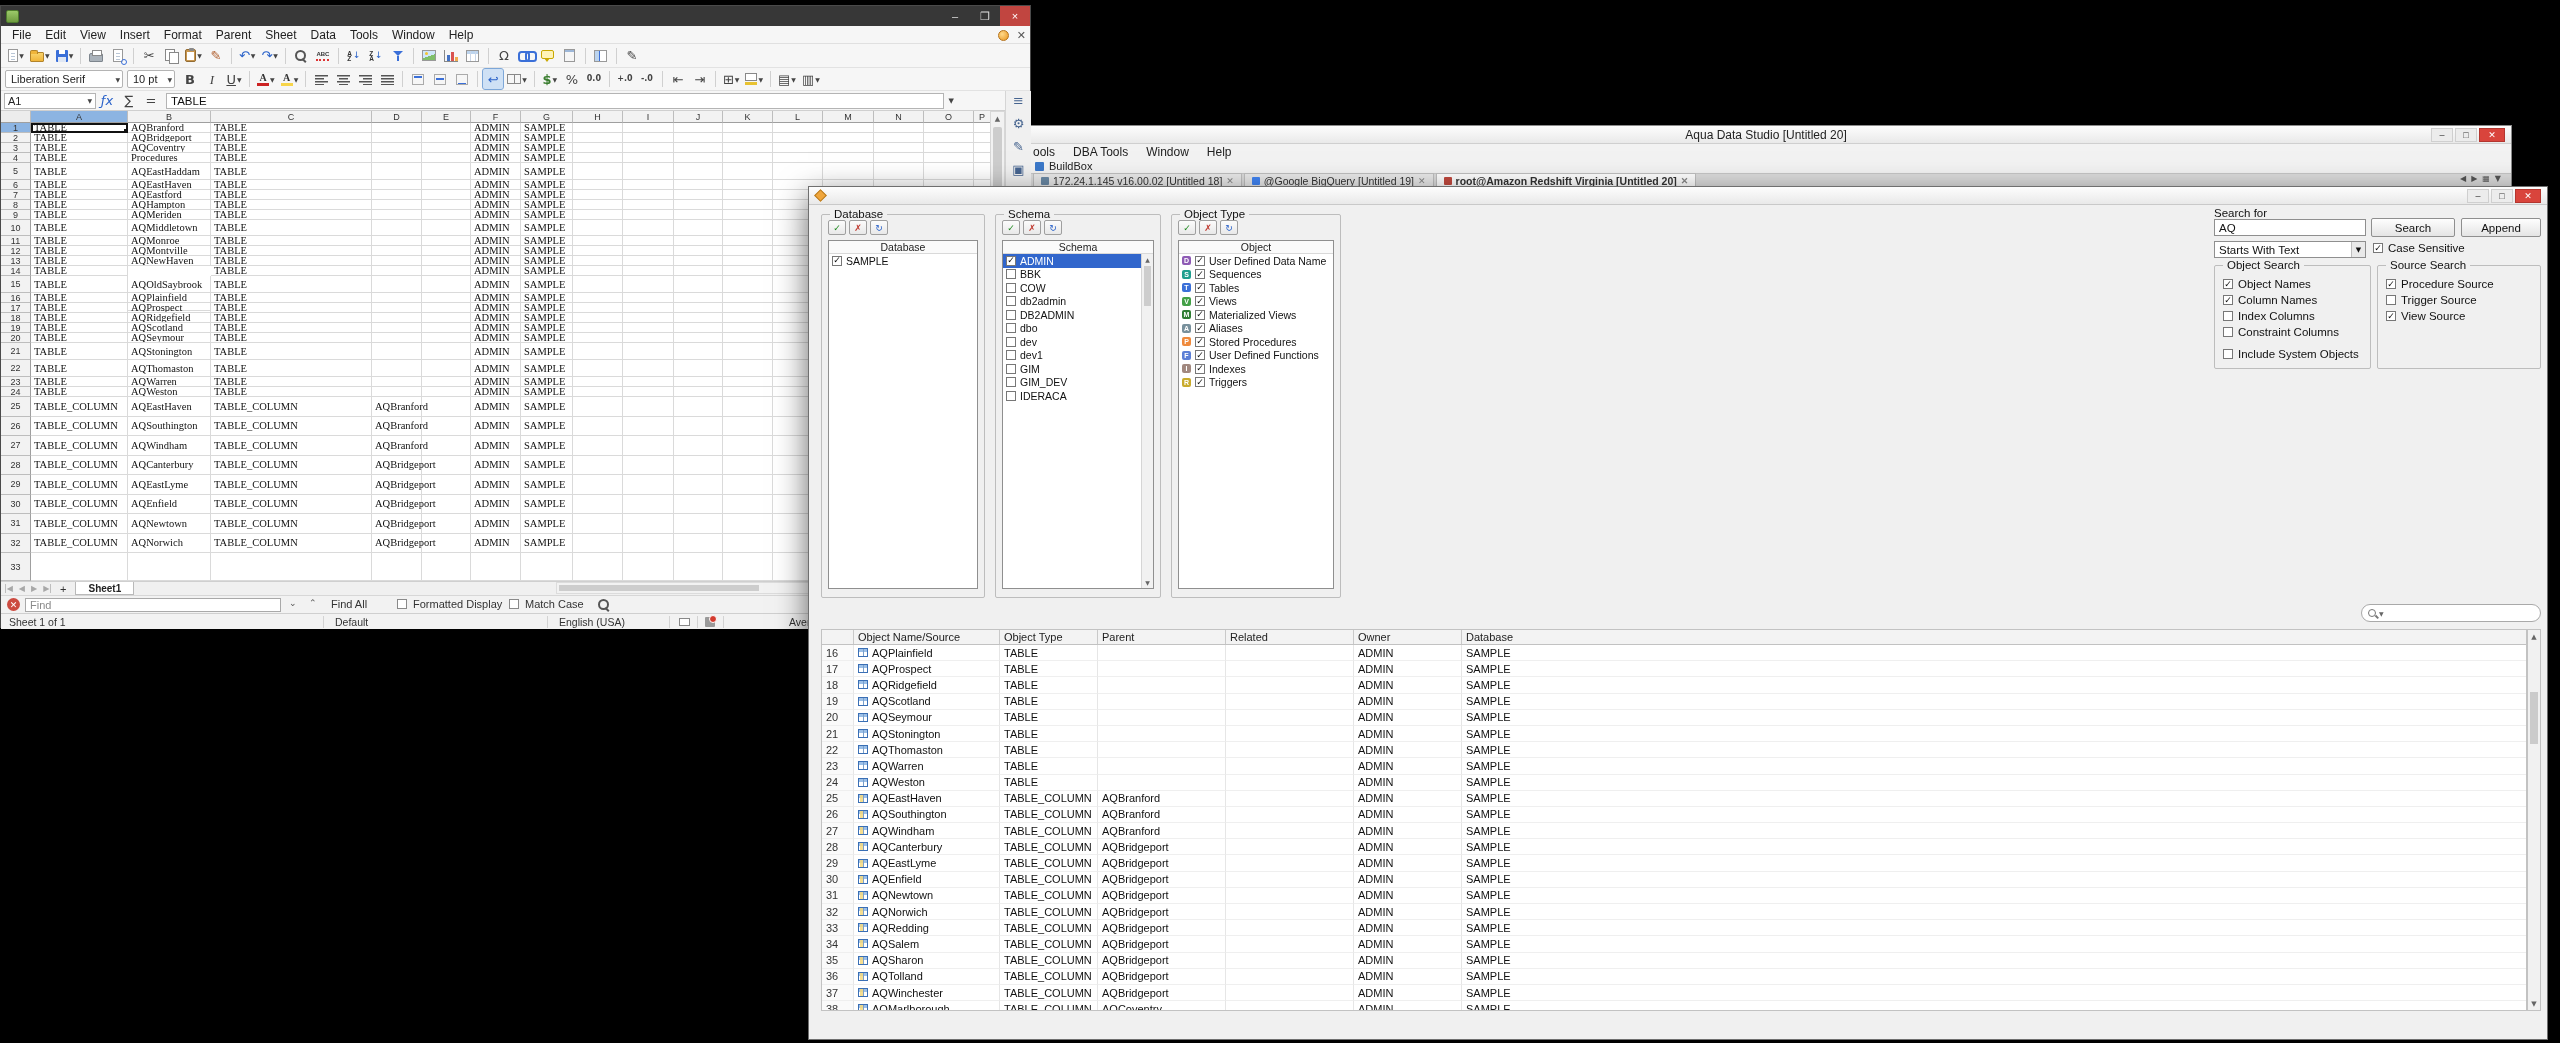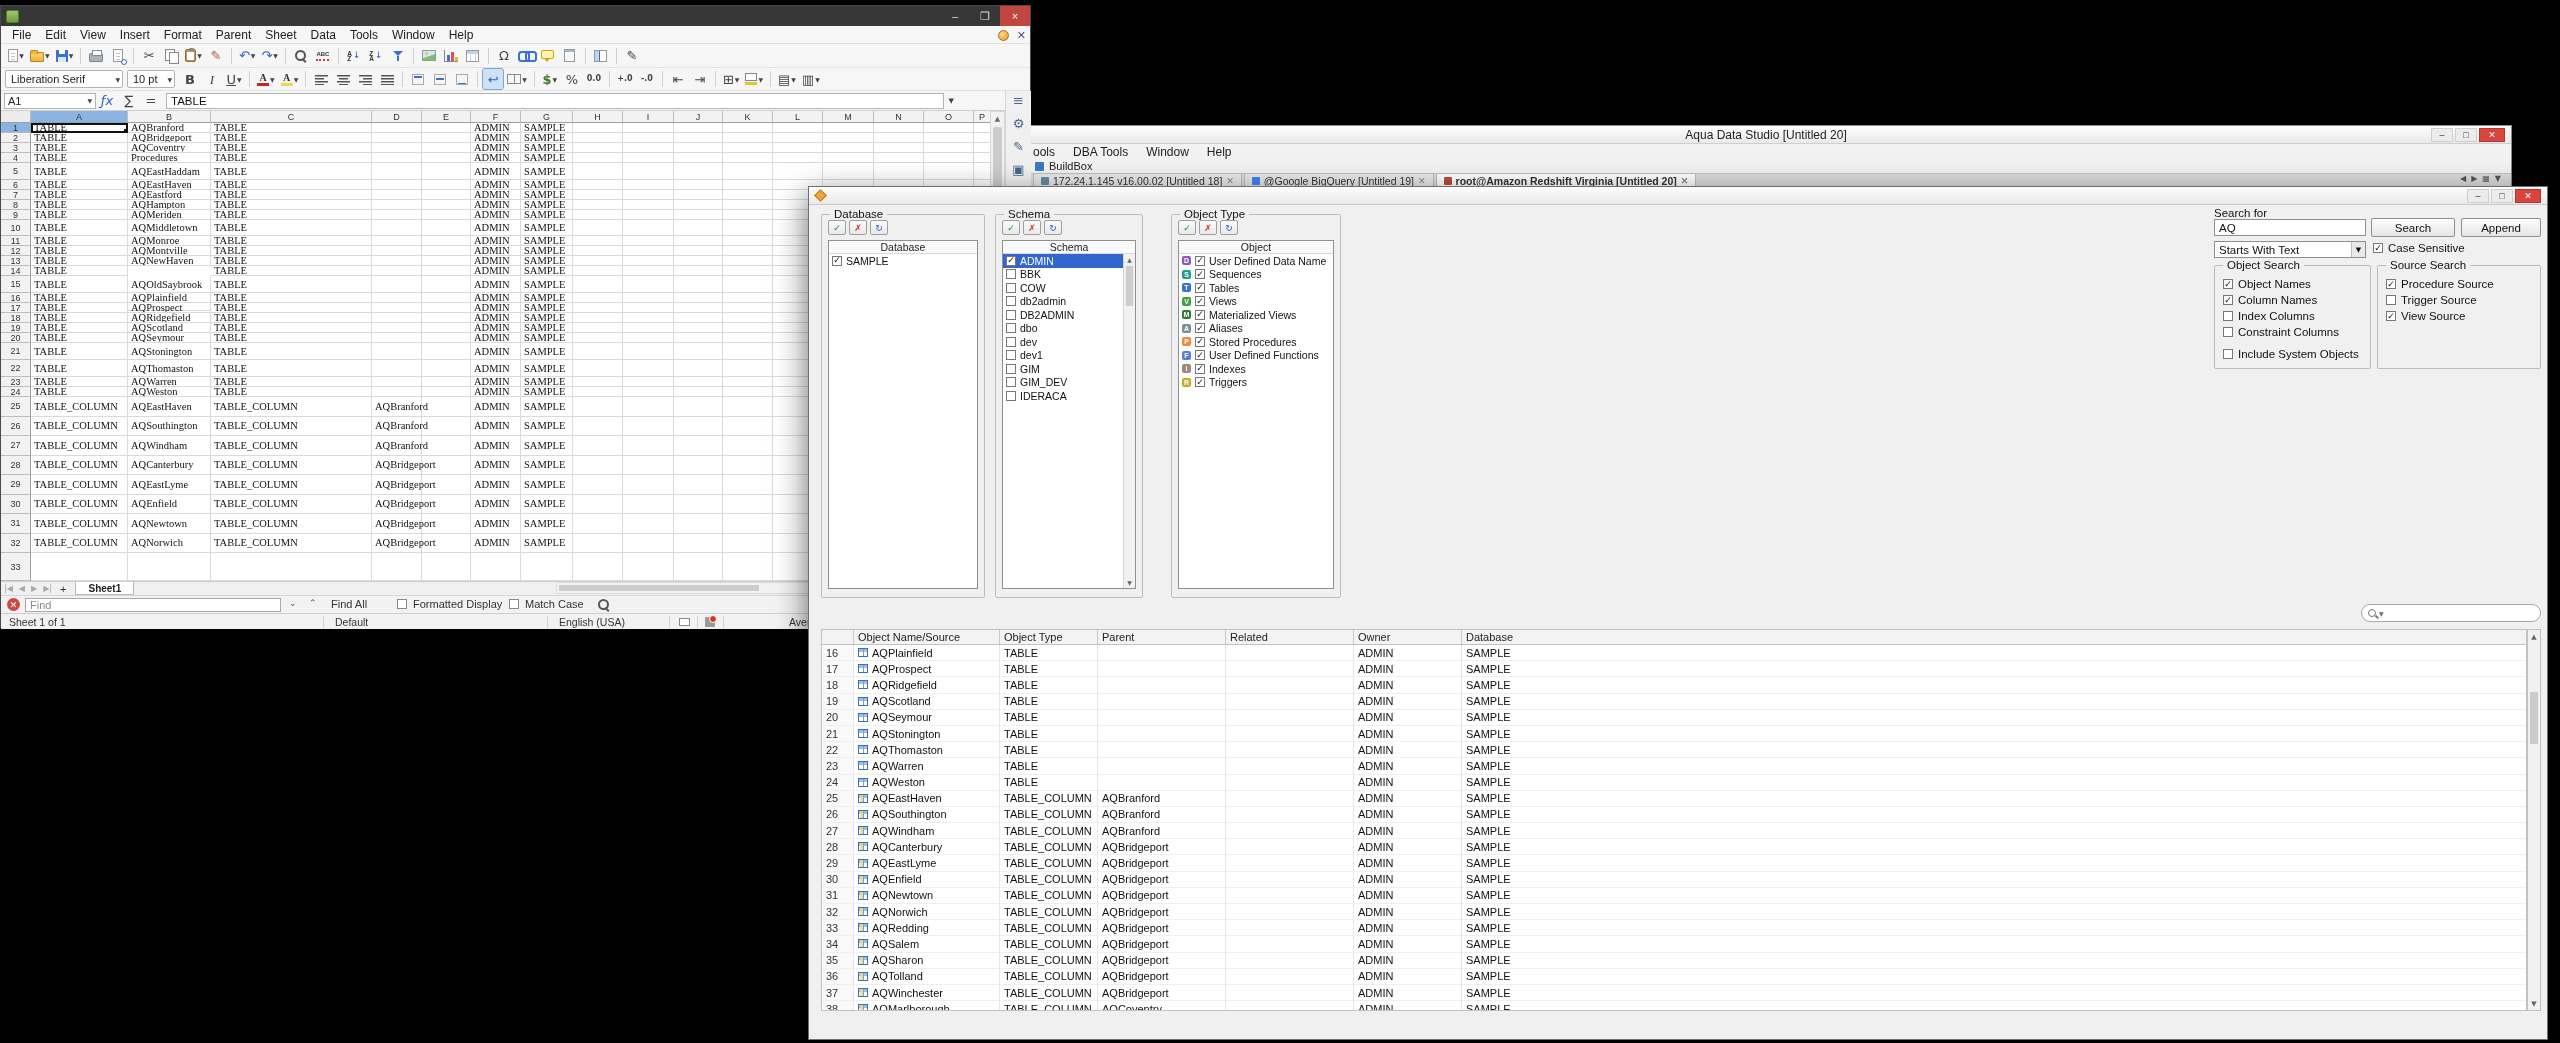--- a/index.html
+++ b/index.html
@@ -1232,21 +1232,21 @@
           <div class="litem">
             <span class="cbx on">
               <i>✓</i>
             </span>
             <span>SAMPLE</span>
           </div>
         </div>
     </div>
   </div>
 
-  <div class="group" id="g-schema" style="left:186px;top:27px;width:148px;height:384px">
+  <div class="group" id="g-schema" style="left:186px;top:27px;width:166px;height:384px">
     <span class="glabel">Schema</span>
     <div class="minibtns" id="schema-btns">
         <span class="mbtn" style="color: rgb(29, 138, 29);">✓</span>
         <span class="mbtn" style="color: rgb(192, 58, 48);">✗</span>
         <span class="mbtn" style="color: rgb(42, 98, 201);">↻</span>
       </div>
     <div class="lbox">
       <div class="lbhead">Schema</div>
       <div id="schema-items" style="margin-right:12px">
           <div class="litem sel">

